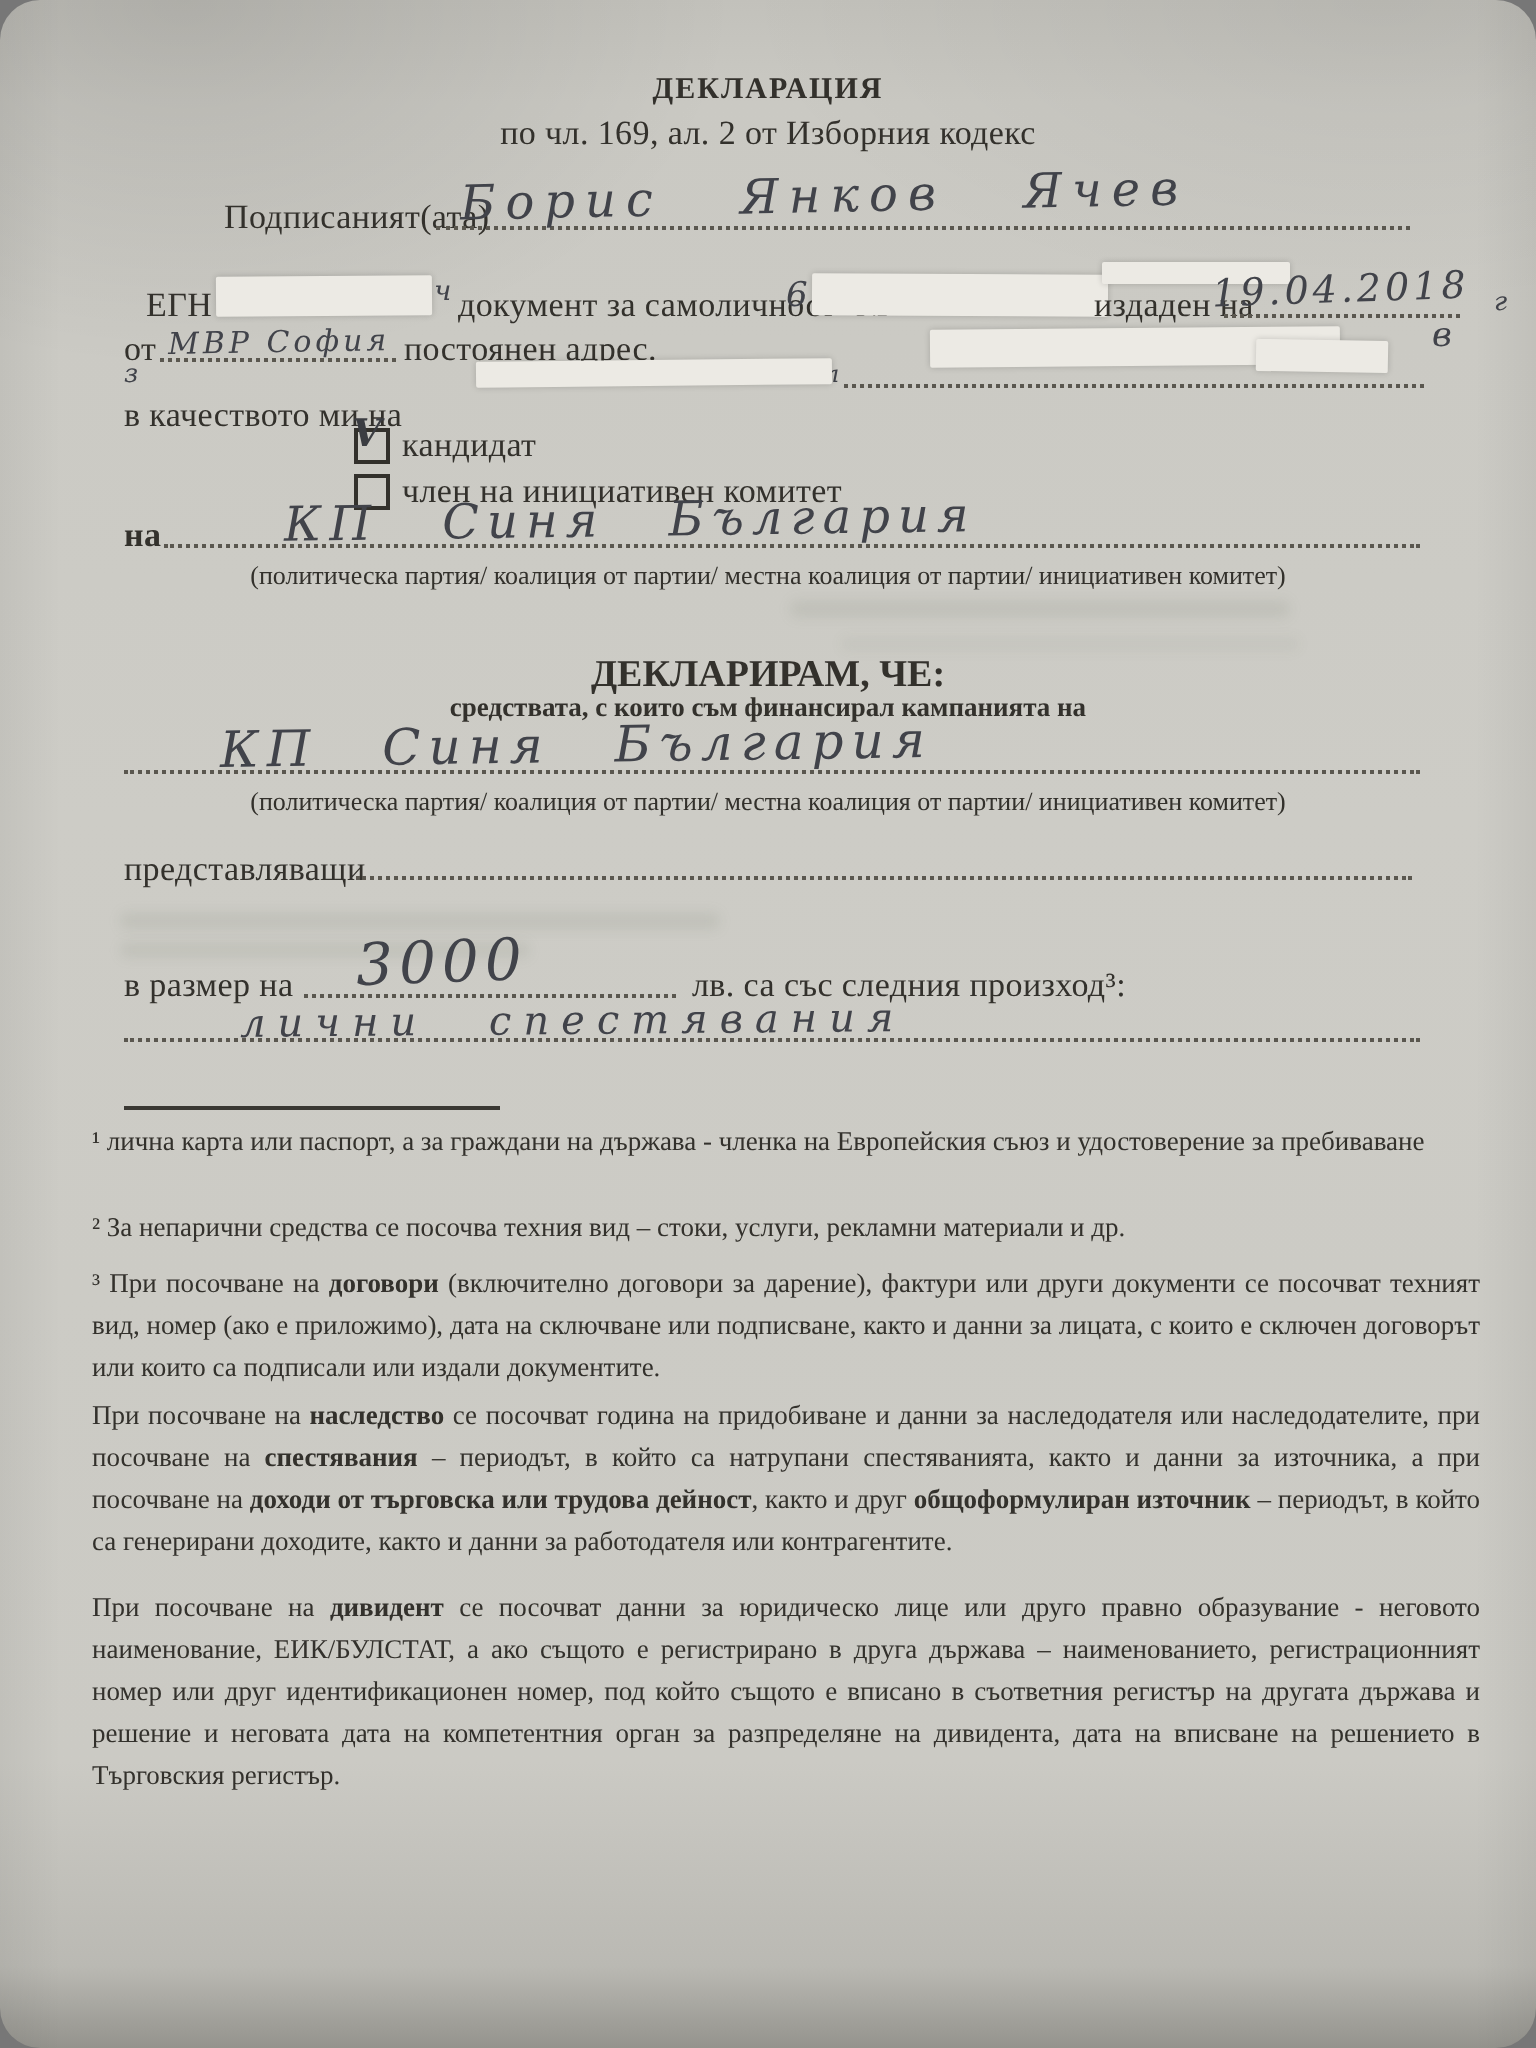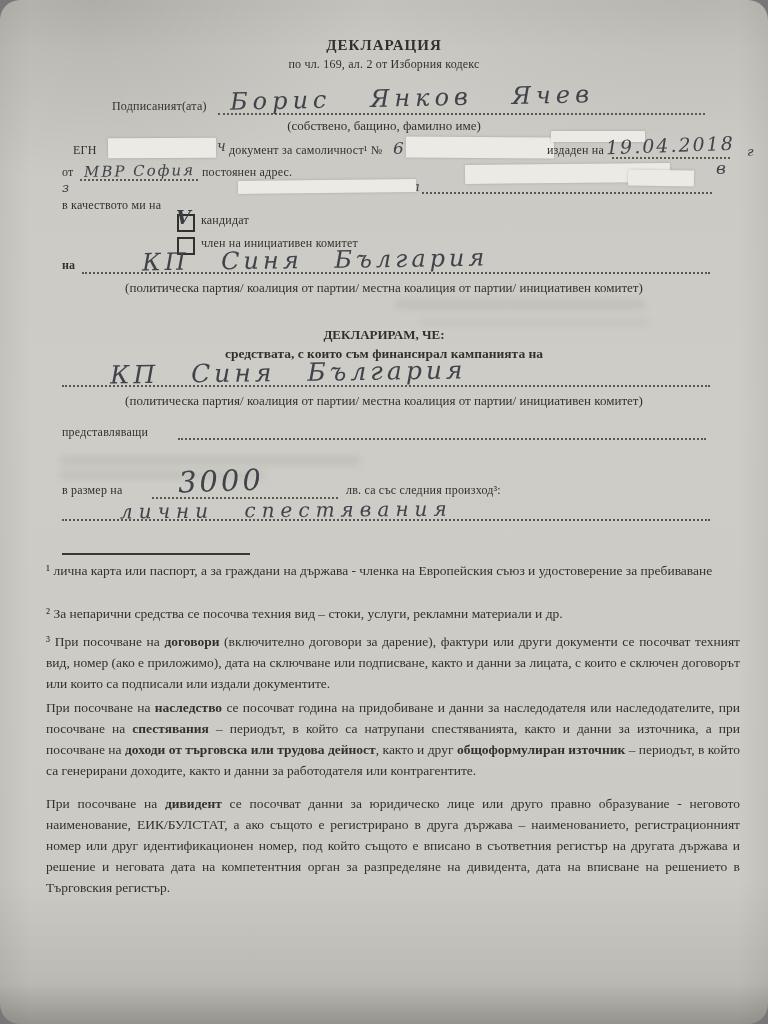--- a/index.html
+++ b/index.html
@@ -7,21 +7,21 @@
     position:relative;width:768px;height:1024px;overflow:hidden;
     font-family:"Liberation Serif",serif;color:#33312c;
     background:
       radial-gradient(60% 30% at 12% 0%, rgba(0,0,0,0.10), transparent 60%),
       radial-gradient(70% 25% at 90% 0%, rgba(0,0,0,0.06), transparent 60%),
       linear-gradient(90deg, rgba(0,0,0,0.05), transparent 4%, transparent 96%, rgba(0,0,0,0.05)),
       linear-gradient(180deg,#c2c1bb 0%,#cac9c3 5%,#cdccc6 40%,#cbcac4 86%,#bab9b3 96%,#94938d 100%);
     border-radius: 20px;
   }
   .abs{position:absolute;}
-  .print{font-size:12px;letter-spacing:.2px;}
+  .print{font-size:17px;letter-spacing:.2px;}
   .center{left:0;right:0;text-align:center;}
   .b{font-weight:bold;}
   .dotline{border-bottom:2px dotted #5a574f;height:0;}
   .solidline{background:#3a3833;height:2px;}
   .hand{
     font-family:"DejaVu Serif",serif;font-style:italic;color:#41434a;
     white-space:nowrap;
   }
   .patch{
     position:absolute;background:#eceae4;border-radius:1px;
@@ -43,21 +43,20 @@
   <div class="smudge" style="left:60px;top:456px;width:300px;height:9px;"></div>
   <div class="smudge" style="left:60px;top:471px;width:205px;height:8px;"></div>
   <div class="smudge" style="left:420px;top:318px;width:230px;height:8px;opacity:.6;"></div>
 
   <div class="abs center b" style="top:37px;font-size:15px;letter-spacing:1px;">ДЕКЛАРАЦИЯ</div>
   <div class="abs center print" style="top:57px;">по чл. 169, ал. 2 от Изборния кодекс</div>
 
   <div class="abs print" style="left:112px;top:99px;">Подписаният(ата)</div>
   <div class="abs dotline" style="left:218px;top:113px;width:487px;"></div>
   <div class="abs hand" style="left:230px;top:84px;font-size:24px;letter-spacing:5px;word-spacing:26px;transform:rotate(-1.2deg);">Борис Янков Ячев</div>
-  <div class="abs center hint" style="top:118px;">(собствено, бащино, фамилно име)</div>
 
   <div class="abs print" style="left:73px;top:143px;">ЕГН</div>
   <div class="patch" style="left:108px;top:138px;width:108px;height:20px;transform:rotate(-0.4deg);"></div>
   <div class="abs hand" style="left:217px;top:138px;font-size:14px;">ч</div>
   <div class="abs print" style="left:229px;top:143px;">документ за самоличност¹ №</div>
   <div class="abs hand" style="left:393px;top:138px;font-size:17px;">6</div>
   <div class="patch" style="left:406px;top:137px;width:148px;height:21px;transform:rotate(.3deg);"></div>
   <div class="patch" style="left:551px;top:131px;width:94px;height:11px;"></div>
   <div class="abs print" style="left:547px;top:143px;">издаден на</div>
   <div class="abs dotline" style="left:612px;top:157px;width:118px;"></div>
@@ -82,21 +81,21 @@
   <div class="abs print" style="left:201px;top:213px;">кандидат</div>
   <div class="cb" style="left:177px;top:237px;"></div>
 
   <div class="abs print" style="left:201px;top:236px;">член на инициативен комитет</div>
 
   <div class="abs print" style="left:62px;top:258px;font-weight:bold;">на</div>
   <div class="abs dotline" style="left:82px;top:272px;width:628px;"></div>
   <div class="abs hand" style="left:142px;top:246px;font-size:24px;letter-spacing:4px;word-spacing:20px;transform:rotate(-0.8deg);">КП Синя България</div>
   <div class="abs center hint" style="top:280px;">(политическа партия/ коалиция от партии/ местна коалиция от партии/ инициативен комитет)</div>
 
-  <div class="abs center b" style="top:327px;font-size:13px;">ДЕКЛАРИРАМ, ЧЕ:</div>
+  <div class="abs center b" style="top:327px;font-size:19px;">ДЕКЛАРИРАМ, ЧЕ:</div>
   <div class="abs center b" style="top:346px;font-size:13.5px;">средствата, с които съм финансирал кампанията на</div>
 
   <div class="abs hand" style="left:110px;top:358px;font-size:25px;letter-spacing:4px;word-spacing:20px;transform:rotate(-0.8deg);">КП Синя България</div>
   <div class="abs dotline" style="left:62px;top:385px;width:648px;"></div>
   <div class="abs center hint" style="top:393px;">(политическа партия/ коалиция от партии/ местна коалиция от партии/ инициативен комитет)</div>
 
   <div class="abs print" style="left:62px;top:425px;">представляващи</div>
   <div class="abs dotline" style="left:178px;top:438px;width:528px;"></div>
 
   <div class="abs print" style="left:62px;top:483px;">в размер на</div>

